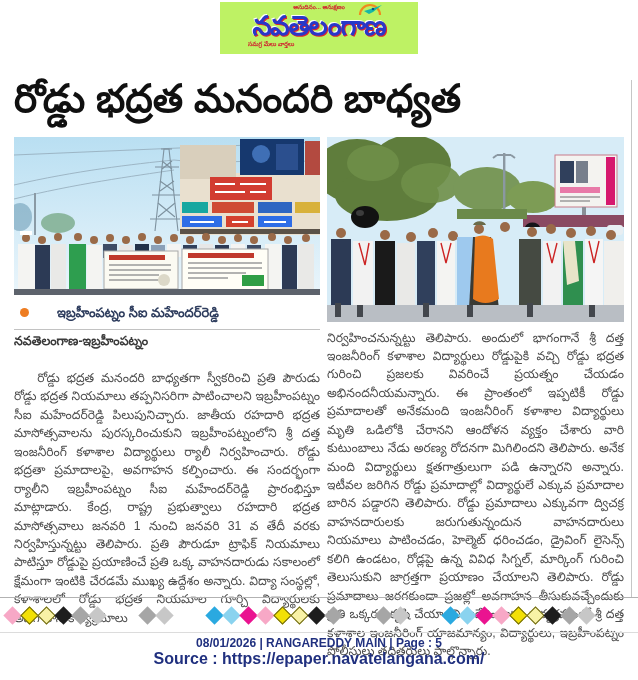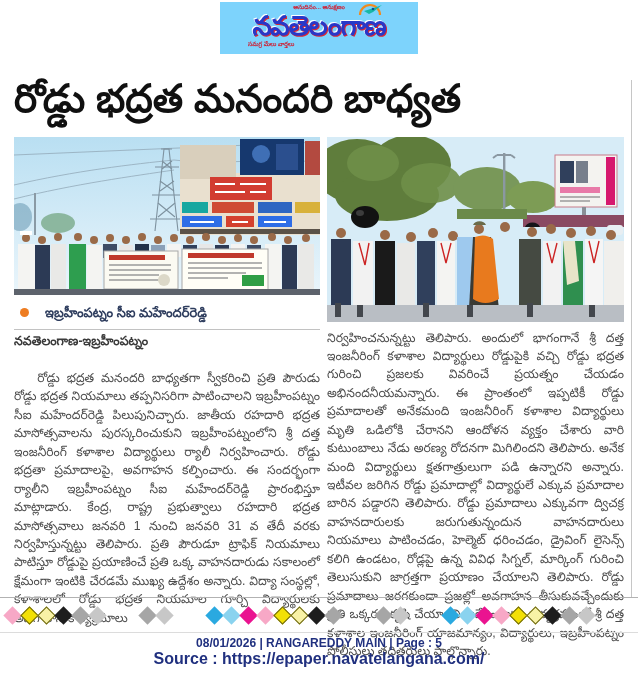--- a/index.html
+++ b/index.html
@@ -1,39 +1,39 @@
 <!DOCTYPE html>
 <html><head>
 <meta charset="utf-8">
 <style>
   html,body{margin:0;padding:0;background:#ffffff;}
   body{font-family:"Liberation Sans","DejaVu Sans",sans-serif;}
   .page{position:relative;width:638px;height:680px;background:#fff;overflow:hidden;}
 
   
   .masthead{position:absolute;top:2px;left:50%;transform:translateX(-50%);
-    width:198px;height:52px;background:#7dd3fc;text-align:center;padding-top:2px;box-sizing:border-box;}
+    width:198px;height:52px;background:#bef264;text-align:center;padding-top:2px;box-sizing:border-box;}
   .tagline-top{font-size:6px;color:#d11a2d;font-weight:bold;line-height:7px;}
   .logo-text{font-size:27px;line-height:30px;font-weight:900;color:#2838c8;
     text-shadow:1px 1px 0 #e0262d, -1px -1px 0 #ffffff;letter-spacing:-1px;}
   .tagline-bottom{font-size:6px;color:#d11a2d;font-weight:bold;line-height:7px;text-align:left;padding-left:28px;}
   .bird{position:absolute;top:1px;right:34px;}
 
   
   .headline{margin:70px 14px 0 14px;font-size:39px;line-height:1.5;font-weight:bold;color:#101010;
     letter-spacing:0;white-space:nowrap;}
 
   
   .cols{display:flex;gap:7px;margin:8px 14px 0 14px;align-items:flex-start;}
   .col-left{width:306px;}
   .col-right{width:297px;}
   .photo{display:block;background:#dfeef7;}
 
   .captions{margin-top:7px;}
-  .caption-row{display:flex;align-items:flex-start;gap:16px;padding:2px 0 3px 6px;}
+  .caption-row{display:flex;align-items:flex-start;gap:28px;padding:2px 0 3px 6px;}
   .bullet{width:9px;height:9px;border-radius:50%;background:#ee7d22;margin-top:4px;flex:0 0 auto;}
   .caption-text{font-size:13px;font-weight:bold;color:#2e3d5e;line-height:1.35;}
   .caption-rule{border:0;border-top:1px solid #c2c2c2;margin:5px 0 4px 0;}
   .byline{font-size:12.5px;font-weight:bold;color:#3a3a3a;margin:2px 0 18px 0;}
 
   .bodytext{font-size:12.3px;line-height:1.5;color:#4c4c4c;text-align:justify;margin:0;}
   .indent{text-indent:1.9em;}
   .col-right .bodytext{margin-top:7px;}
 
   

